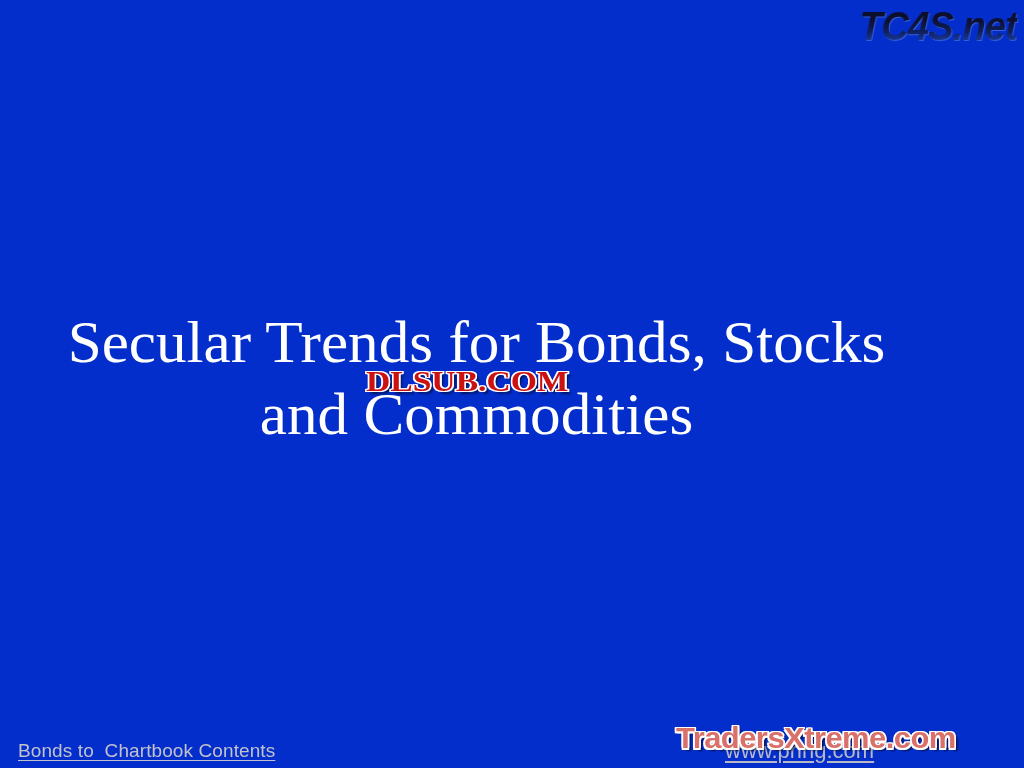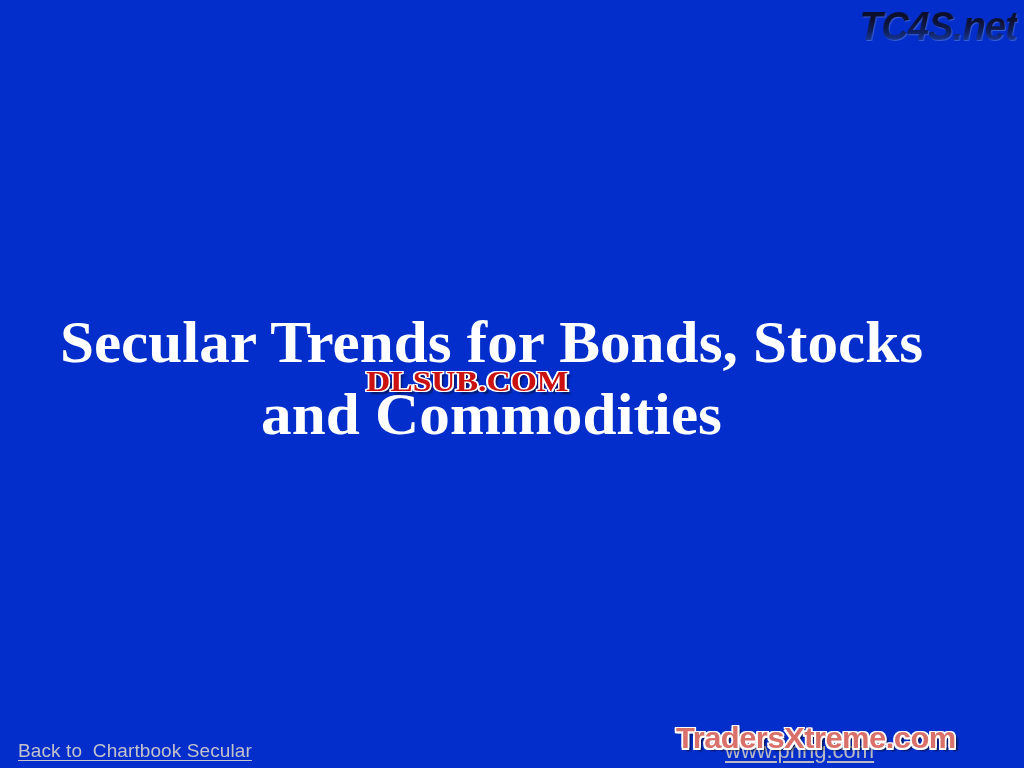--- a/index.html
+++ b/index.html
@@ -15,29 +15,29 @@
     position: relative;
     width: 1024px;
     height: 768px;
     overflow: hidden;
     background: #032ecb;
   }
 
   
   #title-block {
     position: absolute;
-    left: 16px;
+    left: 1px;
     top: 306px;
     width: 951px;
     text-align: center;
     font-family: "Liberation Serif", "DejaVu Serif", serif;
     color: #ffffff;
     font-size: 60px;
     line-height: 72px;
-    font-weight: bold;
+    font-weight: normal;
     letter-spacing: 0px;
     white-space: nowrap;
   }
   #title-block .tline {
     display: block;
   }
   #title-line-1 {
     transform: scaleX(1.02);
   }
   #title-line-2 {
@@ -159,19 +159,19 @@
 
   <div id="tc4s-logo">TC4S.net</div>
 
   <div id="title-block">
     <span class="tline" id="title-line-1">Secular Trends for Bonds, Stocks</span>
     <span class="tline" id="title-line-2">and Commodities</span>
   </div>
 
   <div id="dlsub-watermark">DLSUB.COM</div>
 
-  <a id="back-link" href="#">Back to  Chartbook Secular</a>
+  <a id="back-link" href="#">Bonds to  Chartbook Contents</a>
 
   <a id="pring-link" href="#">www.pring.com</a>
 
   <div id="tx-logo">TradersXtreme.com</div>
 
 </div>
 
 </body></html>

